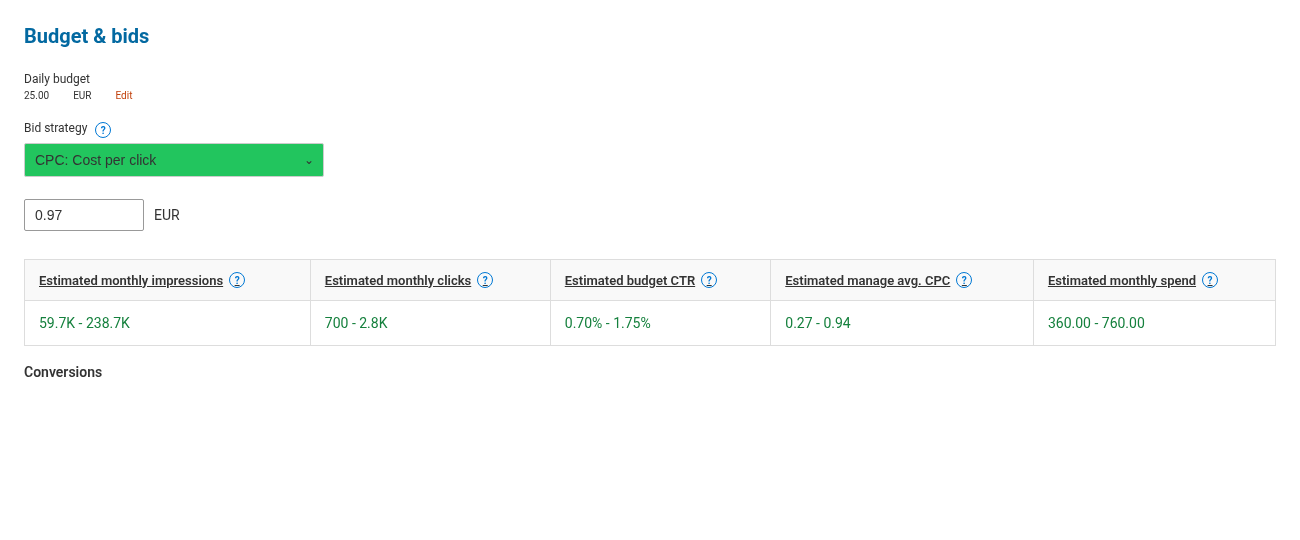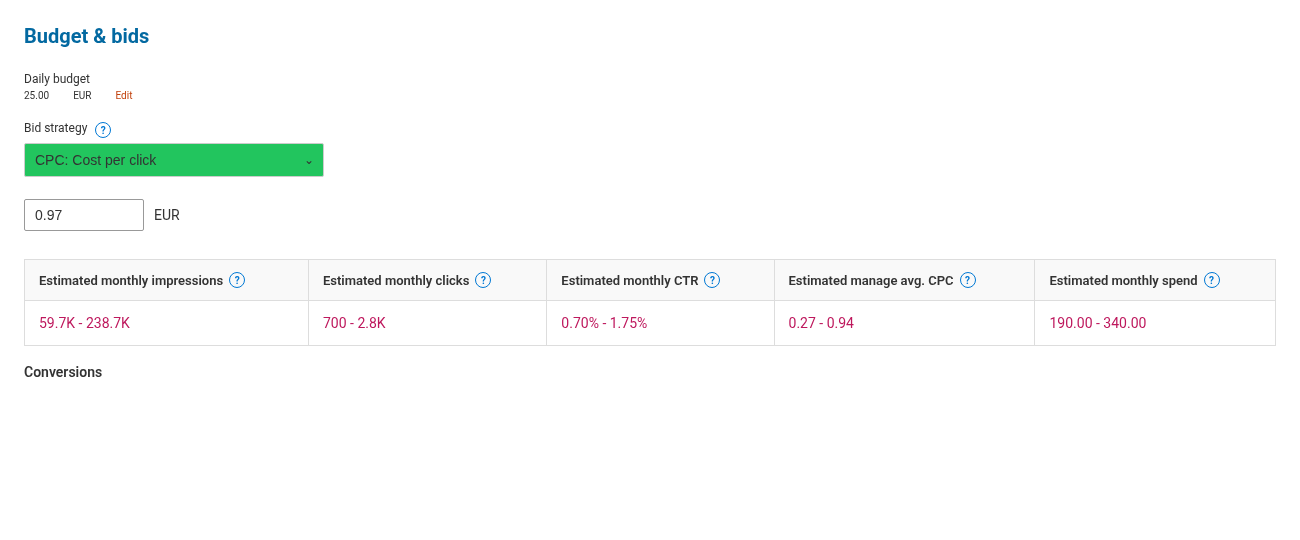--- a/index.html
+++ b/index.html
@@ -172,32 +172,33 @@
 
     .estimates-table th:last-child {
       border-right: none;
       margin-left: 11px;
     }
 
     .estimates-table td {
       padding: 14px 14px;
       border-right: 1px solid #ddd;
       font-size: 14px;
-      color: #be185d;
+      color: #15803d;
       vertical-align: middle;
     }
 
     .estimates-table td:last-child {
       border-right: none;
     }
 
     .th-inner {
       display: flex;
       align-items: center;
       gap: 6px;
+      text-decoration: underline;
     }
 
     .conversions-label {
       font-size: 14px;
       font-weight: 600;
       color: #333;
       margin-top: 18px;
     }
   </style>
 </head>
@@ -242,21 +243,21 @@
         </div>
       </th>
       <th>
         <div class="th-inner">
           <span>Estimated monthly clicks</span>
           <span class="help-icon">?</span>
         </div>
       </th>
       <th>
         <div class="th-inner">
-          <span>Estimated monthly CTR</span>
+          <span>Estimated budget CTR</span>
           <span class="help-icon">?</span>
         </div>
       </th>
       <th>
         <div class="th-inner">
           <span>Estimated manage avg. CPC</span>
           <span class="help-icon">?</span>
         </div>
       </th>
       <th>
@@ -266,18 +267,18 @@
         </div>
       </th>
     </tr>
   </thead>
   <tbody>
     <tr>
       <td>59.7K - 238.7K</td>
       <td>700 - 2.8K</td>
       <td>0.70% - 1.75%</td>
       <td>0.27 - 0.94</td>
-      <td>190.00 - 340.00</td>
+      <td>360.00 - 760.00</td>
     </tr>
   </tbody>
 </table>
 
 <div class="conversions-label">Conversions</div>
 
 </body></html>

